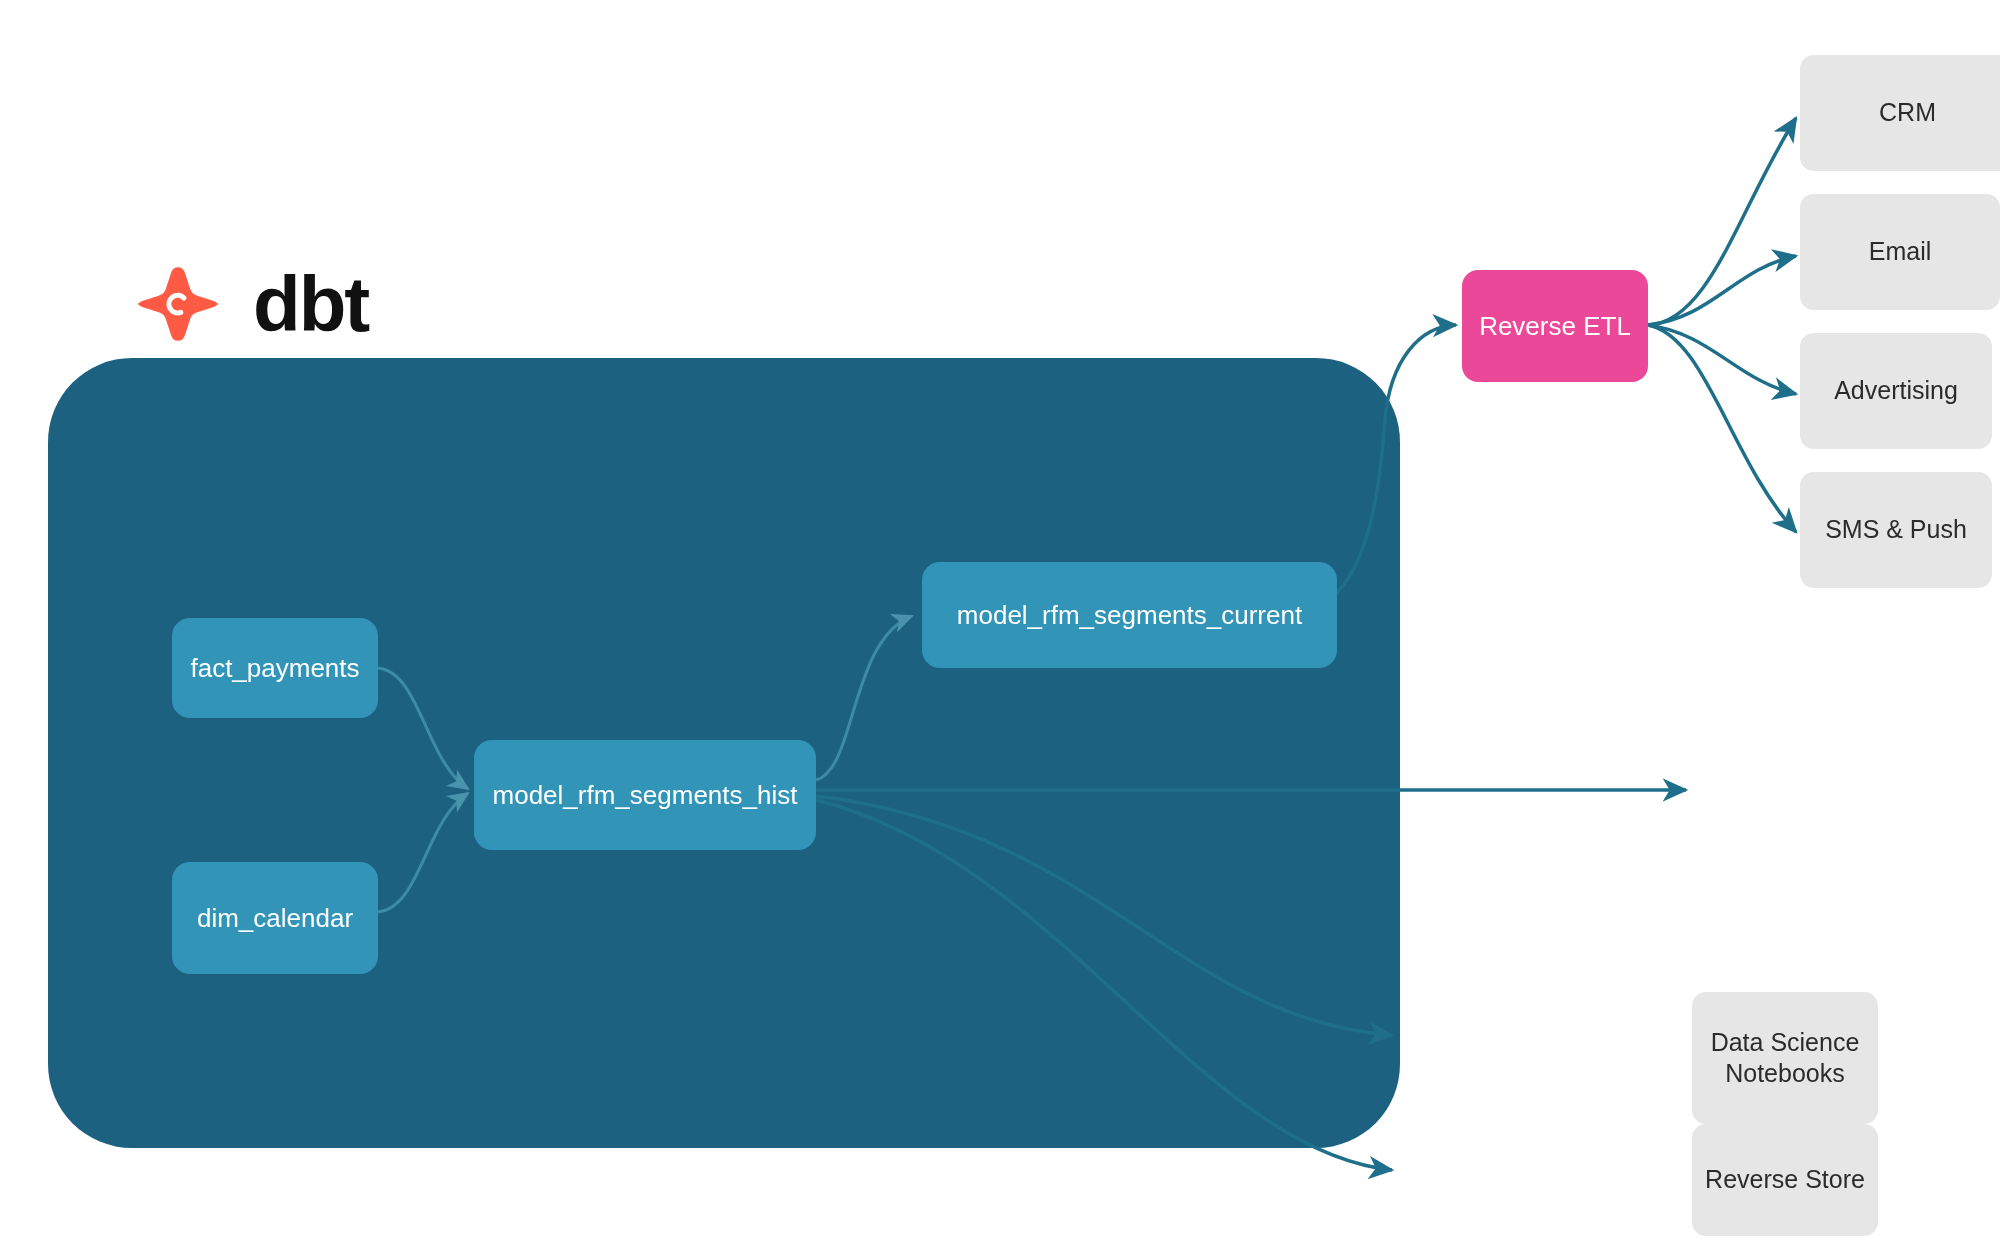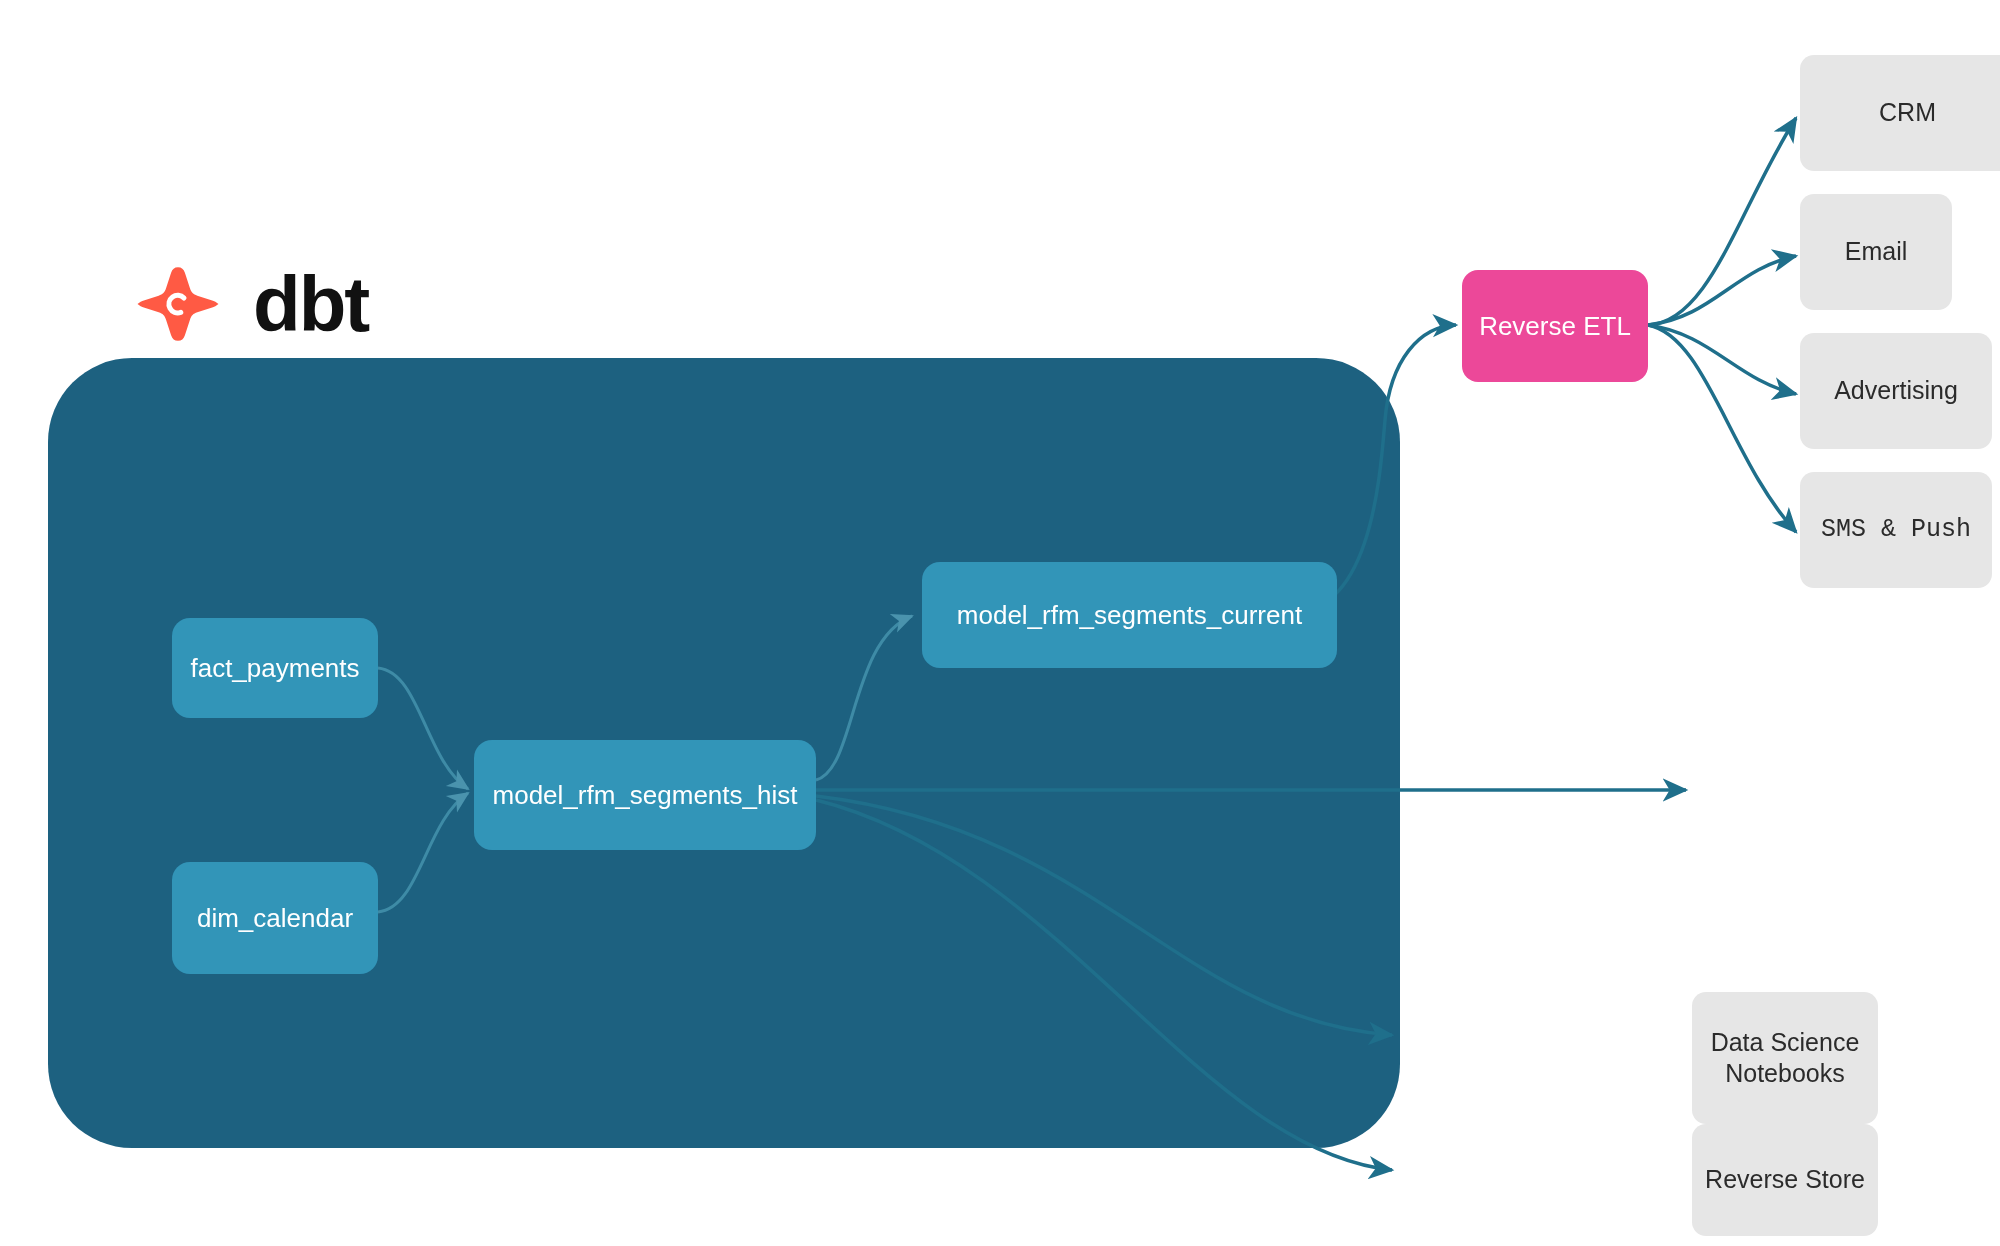--- a/index.html
+++ b/index.html
@@ -134,29 +134,29 @@
   </div>
 
   <div class="node etl-node" style="left:1462px;top:270px;width:186px;height:112px;">
     <span class="node-label">Reverse ETL</span>
   </div>
 
   <div class="node dest-node" style="left:1800px;top:55px;width:215px;height:116px;">
     <span class="node-label">CRM</span>
   </div>
 
-  <div class="node dest-node" style="left:1800px;top:194px;width:152px;height:116px;">
+  <div class="node dest-node" style="left:1800px;top:194px;width:200px;height:116px;">
     <span class="node-label">Email</span>
   </div>
 
   <div class="node dest-node" style="left:1800px;top:333px;width:192px;height:116px;">
     <span class="node-label">Advertising</span>
   </div>
 
-  <div class="node dest-node" style="left:1800px;top:472px;width:192px;height:116px;font-family:Liberation Mono, monospace;">
+  <div class="node dest-node" style="left:1800px;top:472px;width:192px;height:116px;">
     <span class="node-label">SMS &amp; Push</span>
   </div>
 
 
   <div class="node dest-node" style="left:1692px;top:992px;width:186px;height:132px;">
     <span class="node-label">Data Science
 Notebooks</span>
   </div>
 
   <div class="node dest-node" style="left:1692px;top:1124px;width:186px;height:112px;">

